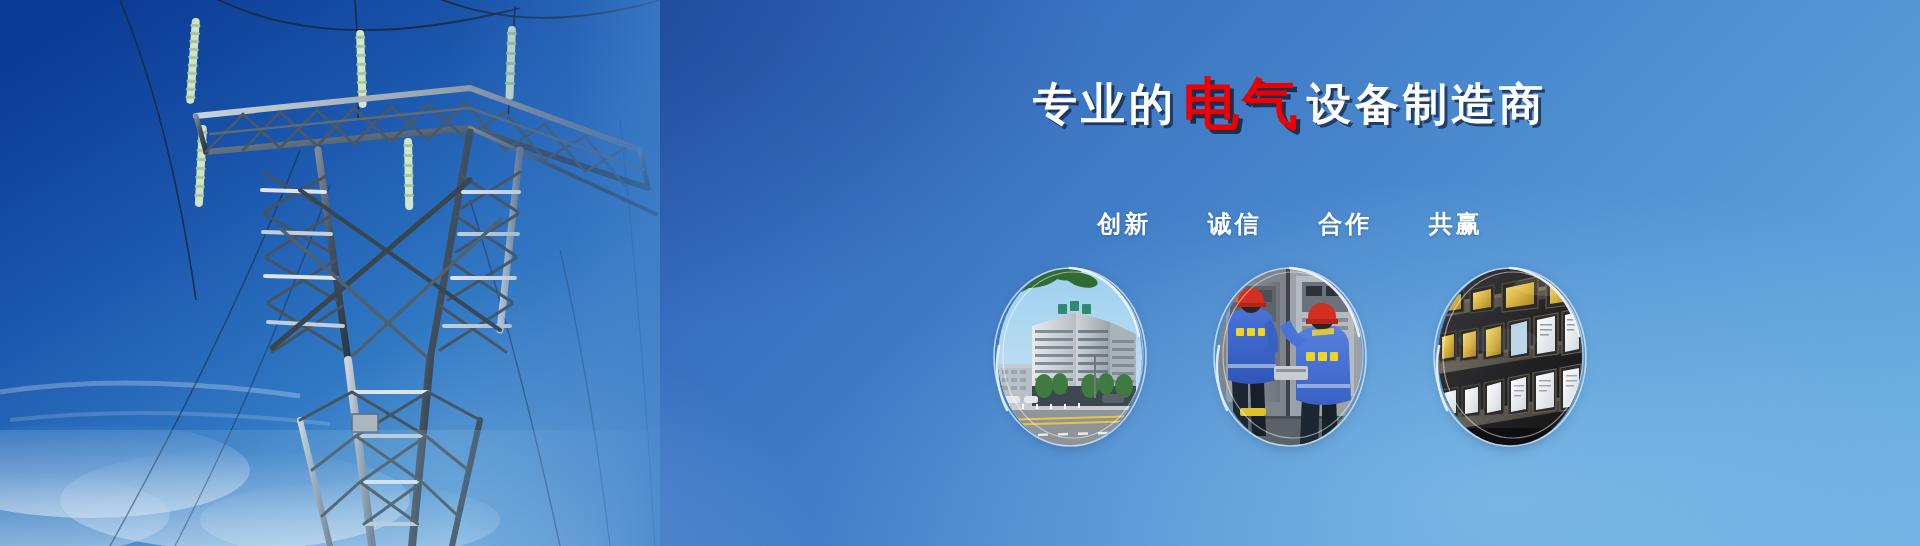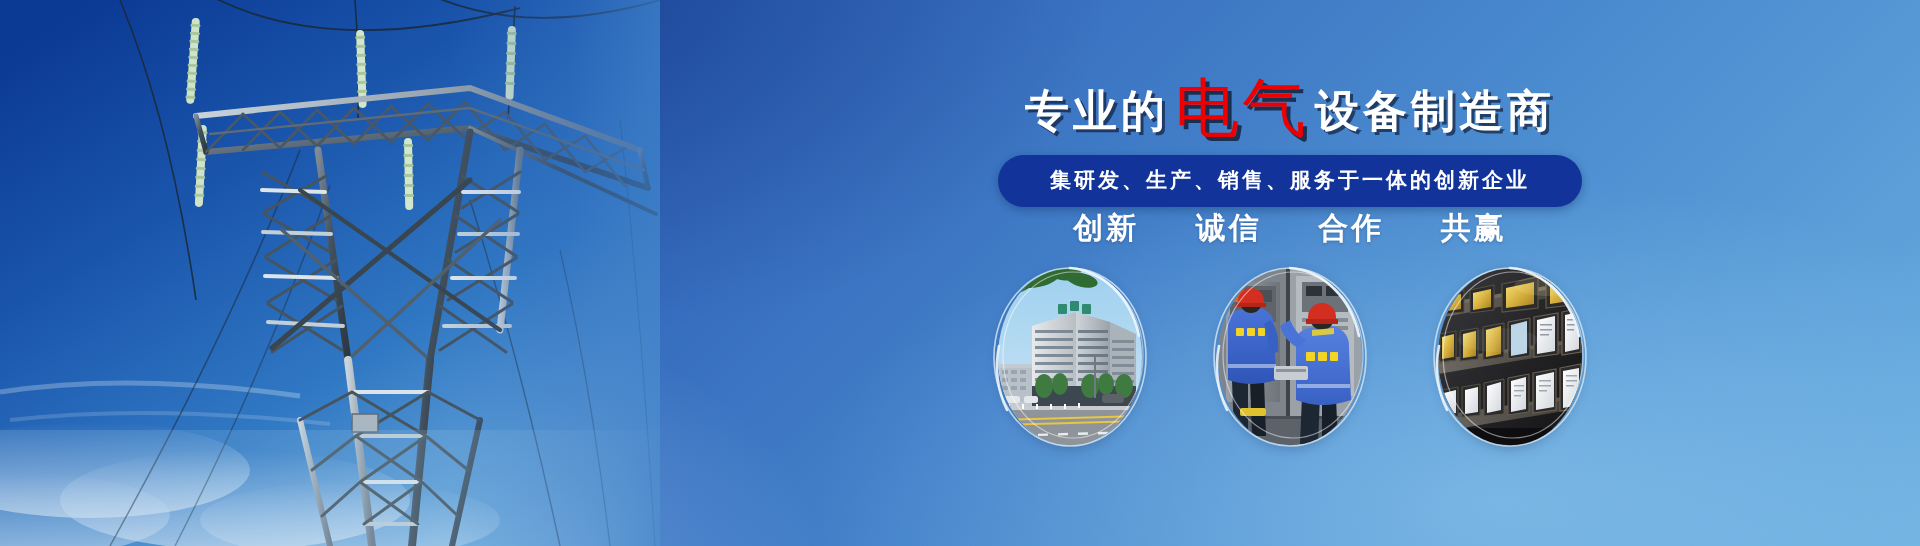--- a/index.html
+++ b/index.html
@@ -52,41 +52,41 @@
   #headline{
     position:absolute;left:0;right:0;top:72px;text-align:center;
     white-space:nowrap;line-height:1;
   }
   #headline .w{
     font-size:44px;font-weight:bold;color:#ffffff;letter-spacing:4px;
     text-shadow:3px 3px 0 rgba(10,18,40,.62);
     vertical-align:baseline;
   }
   #headline .r{
-    font-size:64px;font-weight:normal;color:#ee0000;letter-spacing:3px;
+    font-size:56px;font-weight:bold;color:#ee0000;letter-spacing:3px;
     text-shadow:4px 4px 0 rgba(8,14,32,.7);
     margin:12px 6px;vertical-align:baseline;position:relative;top:4px;
   }
 
   
   #pill-wrap{position:absolute;left:0;right:0;top:155px;text-align:center;}
   #pill{
     display:inline-block;background:#12349a;border-radius:40px;
     padding:11px 52px 13px;box-shadow:0 3px 10px rgba(8,24,70,.32);
   }
   #pill .txt{
     color:#ffffff;font-size:21px;font-weight:bold;letter-spacing:3px;white-space:nowrap;
   }
 
   
   #keywords{
     position:absolute;left:0;right:0;top:208px;text-align:center;white-space:nowrap;
   }
   #keywords .kw{
-    display:inline-block;color:#ffffff;font-size:30px;font-weight:bold;
+    display:inline-block;color:#ffffff;font-size:24px;font-weight:bold;
     letter-spacing:3px;margin:0 26px;
     text-shadow:0 1px 3px rgba(10,30,70,.28);
   }
 
   
   #circles{
     position:absolute;left:0;right:0;top:262px;height:190px;
     display:flex;justify-content:center;align-items:flex-start;gap:54px;
   }
   .circle-item{position:relative;width:166px;height:190px;}
@@ -333,25 +333,20 @@
 
     <div class="fade"></div>
   </div>
 
   <div id="content">
 
     <div id="headline">
       <span class="w">专业的</span><span class="r">电气</span><span class="w">设备制造商</span>
     </div>
 
-    <div id="pill-wrap">
-      <div id="pill">
-        <span class="txt">集研发、生产、销售、服务于一体的创新企业</span>
-      </div>
-    </div>
 
     <div id="keywords">
       <span class="kw">创新</span>
       <span class="kw">诚信</span>
       <span class="kw">合作</span>
       <span class="kw">共赢</span>
     </div>
 
     <div id="circles">
 

